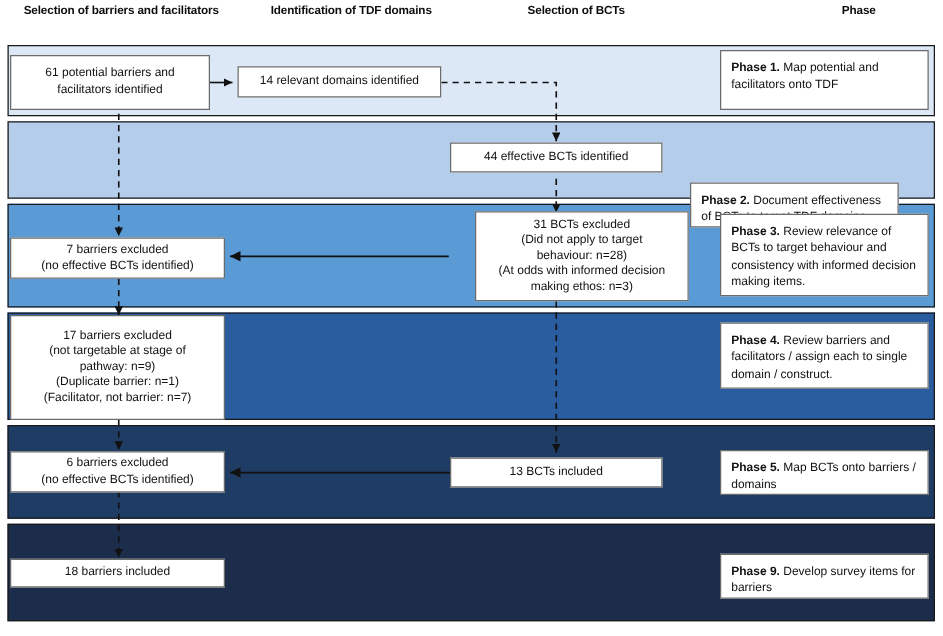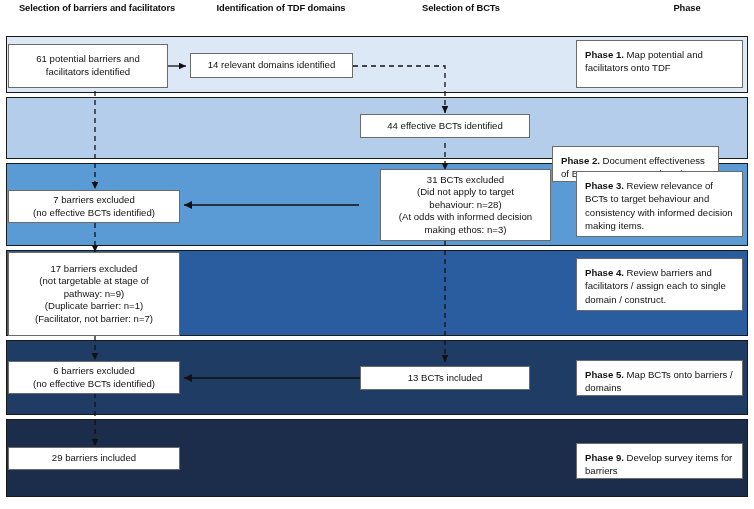--- a/index.html
+++ b/index.html
@@ -162,18 +162,18 @@
     <span><b>Phase 4.</b><span> Review barriers and facilitators / assign each to single domain / construct.</span></span>
   </div>
 
   <div class="node" id="n-8-excluded" style="left:8px;top:361px;width:172px;height:33px;">6 barriers excluded
 (no effective BCTs identified)</div>
   <div class="node" id="n-13-included" style="left:360px;top:366px;width:170px;height:24px;">13 BCTs included</div>
   <div class="node phase-label" id="p5" style="left:576px;top:360px;width:167px;height:36px;">
     <span><b>Phase 5.</b><span> Map BCTs onto barriers / domains</span></span>
   </div>
 
-  <div class="node" id="n-29-included" style="left:8px;top:447px;width:172px;height:23px;">29 barriers included</div>
+  <div class="node" id="n-29-included" style="left:8px;top:447px;width:172px;height:23px;">18 barriers included</div>
   <div class="node phase-label" id="p6" style="left:576px;top:443px;width:167px;height:36px;">
     <span><b>Phase 9.</b><span> Develop survey items for barriers</span></span>
   </div>
 
 </div>
 
 </body></html>

